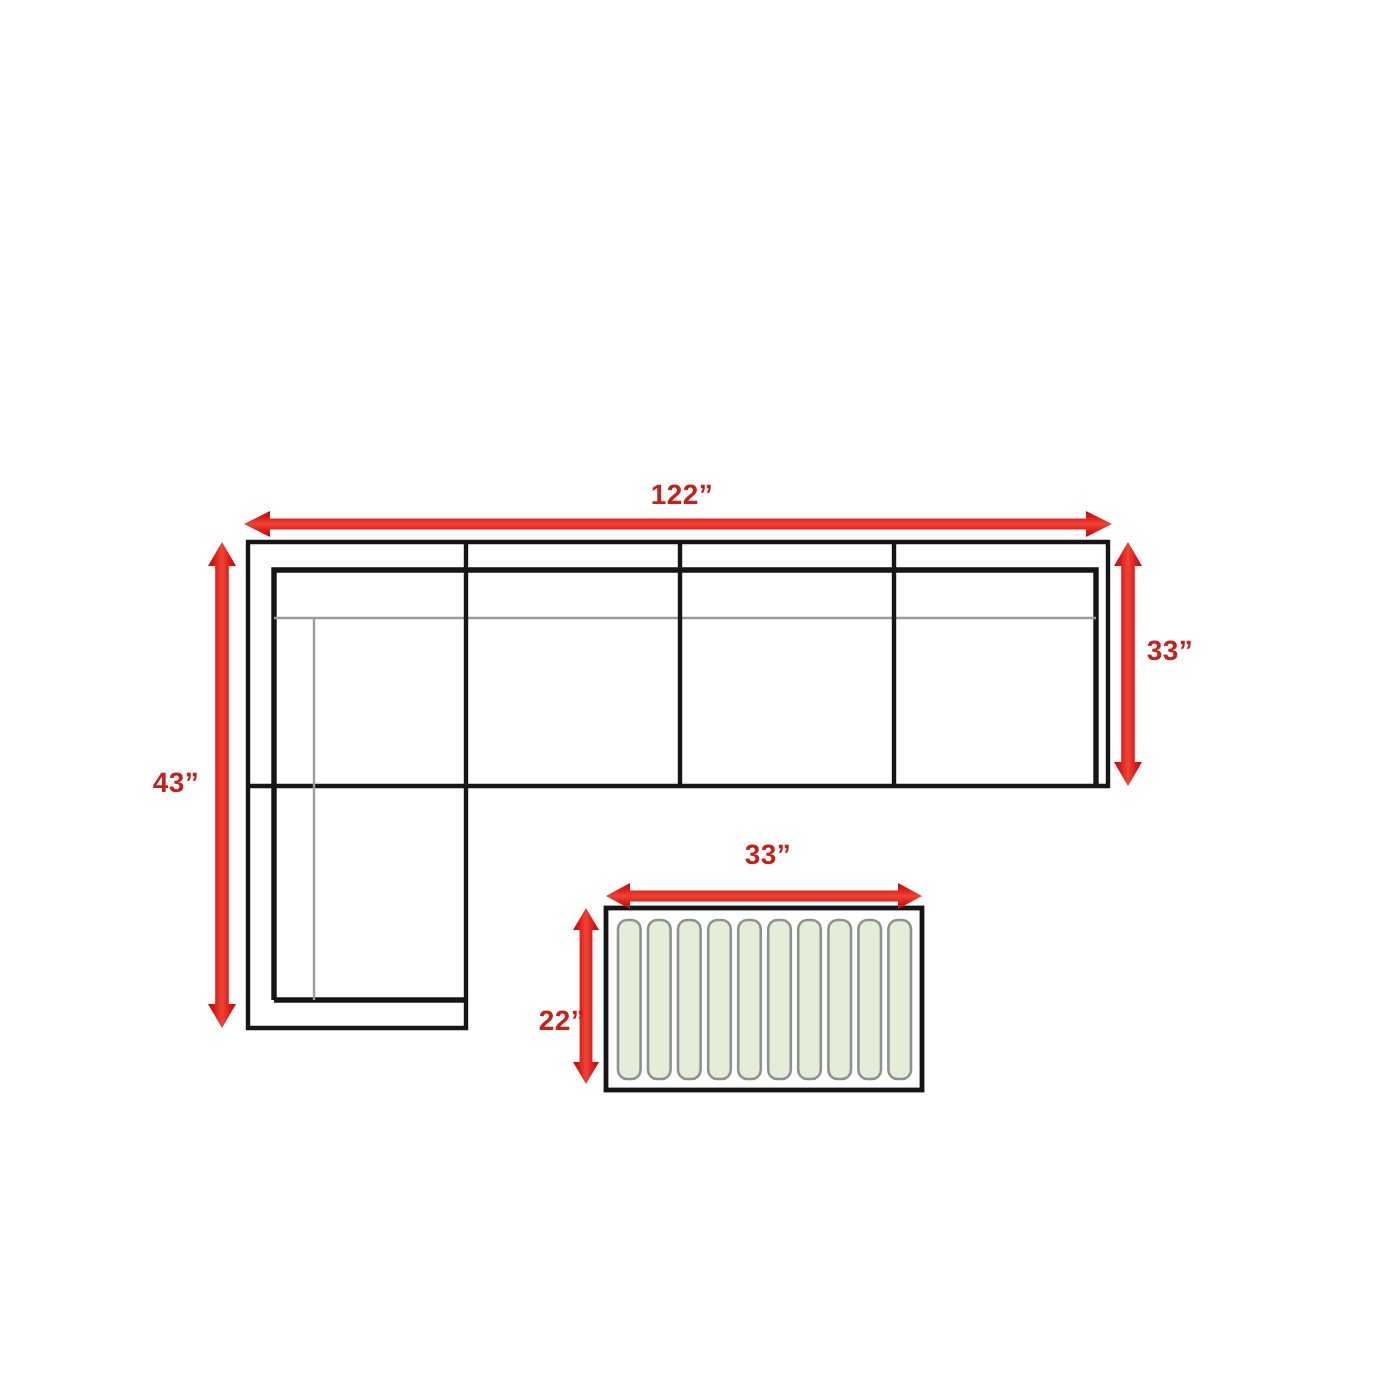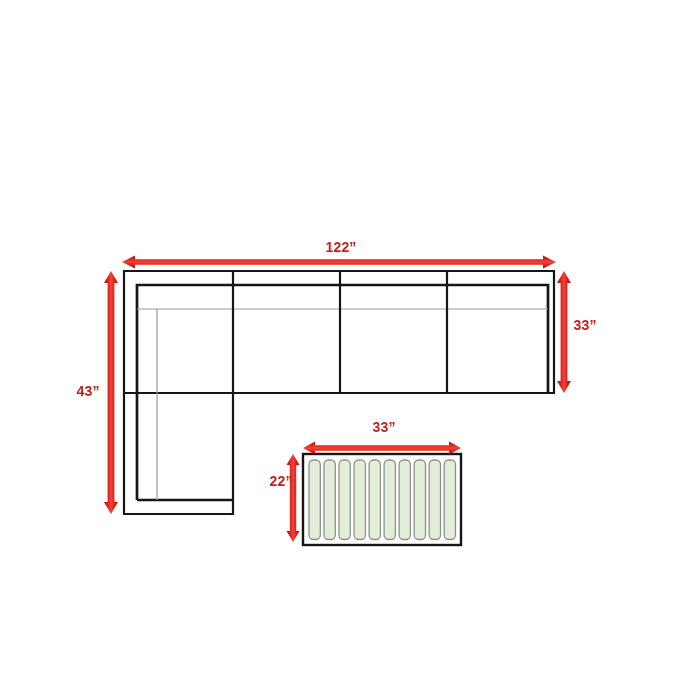--- a/index.html
+++ b/index.html
@@ -81,15 +81,15 @@
       <polygon fill="url(#gradV)" points="111.0,243.0 104.0,255.0 107.6,255.0 107.6,474.0 104.0,474.0 111.0,486.0 118.0,474.0 114.4,474.0 114.4,255.0 118.0,255.0"></polygon>
       <polygon fill="url(#gradH)" points="303.0,420.0 315.0,426.5 315.0,422.8 449.0,422.8 449.0,426.5 461.0,420.0 449.0,413.5 449.0,417.2 315.0,417.2 315.0,413.5"></polygon>
       <polygon fill="url(#gradV)" points="293.0,426.0 286.5,437.0 289.8,437.0 289.8,503.0 286.5,503.0 293.0,514.0 299.5,503.0 296.2,503.0 296.2,437.0 299.5,437.0"></polygon>
     </g>
   </svg>
 
   <div class="dim-label" style="left:341px;top:219px">122”</div>
   <div class="dim-label" style="left:585px;top:297px">33”</div>
   <div class="dim-label" style="left:88px;top:363px">43”</div>
   <div class="dim-label" style="left:384px;top:399px">33”</div>
-  <div class="dim-label" style="left:281px;top:453px">22”</div>
+  <div class="dim-label" style="left:281px;top:482px">22”</div>
 
 </div>
 
 </body></html>

